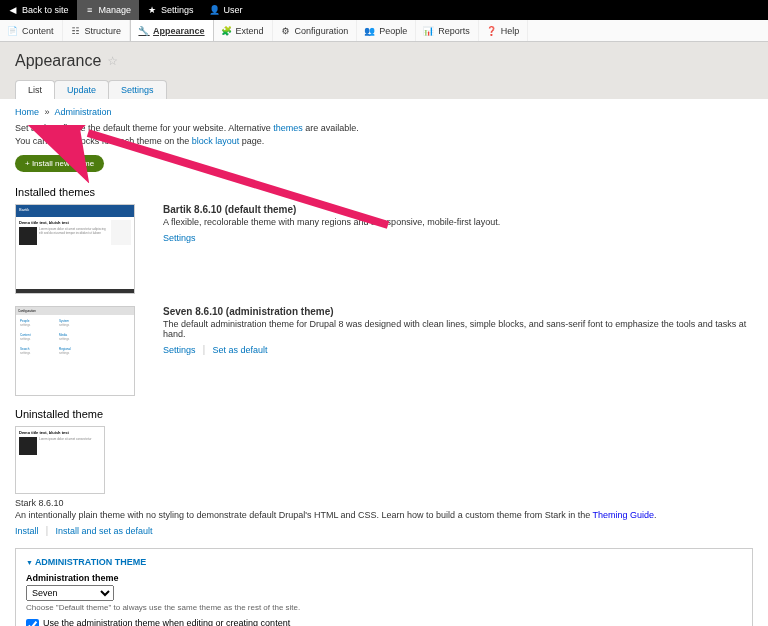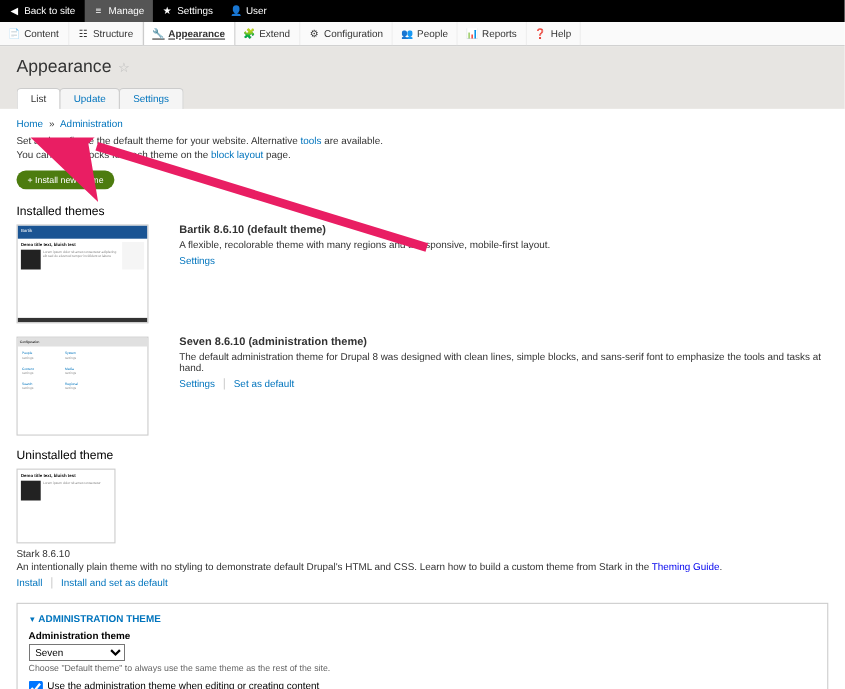--- a/index.html
+++ b/index.html
@@ -144,21 +144,21 @@
 </div>
 
 <div class="content">
   <div class="breadcrumb">
     <a href="#">Home</a>
     <span class="sep">»</span>
     <a href="#">Administration</a>
   </div>
 
   <p class="desc">
-    <span>Set and configure the default theme for your website. Alternative </span><a href="#">tools</a><span> are available.</span>
+    <span>Set and configure the default theme for your website. Alternative </span><a href="#">themes</a><span> are available.</span>
   </p>
   <p class="desc">
     <span>You can place blocks for each theme on the </span><a href="#">block layout</a><span> page.</span>
   </p>
 
   <button class="btn-install">+ Install new theme</button>
 
   <h2 class="section-title">Installed themes</h2>
 
   <div class="theme-row">

